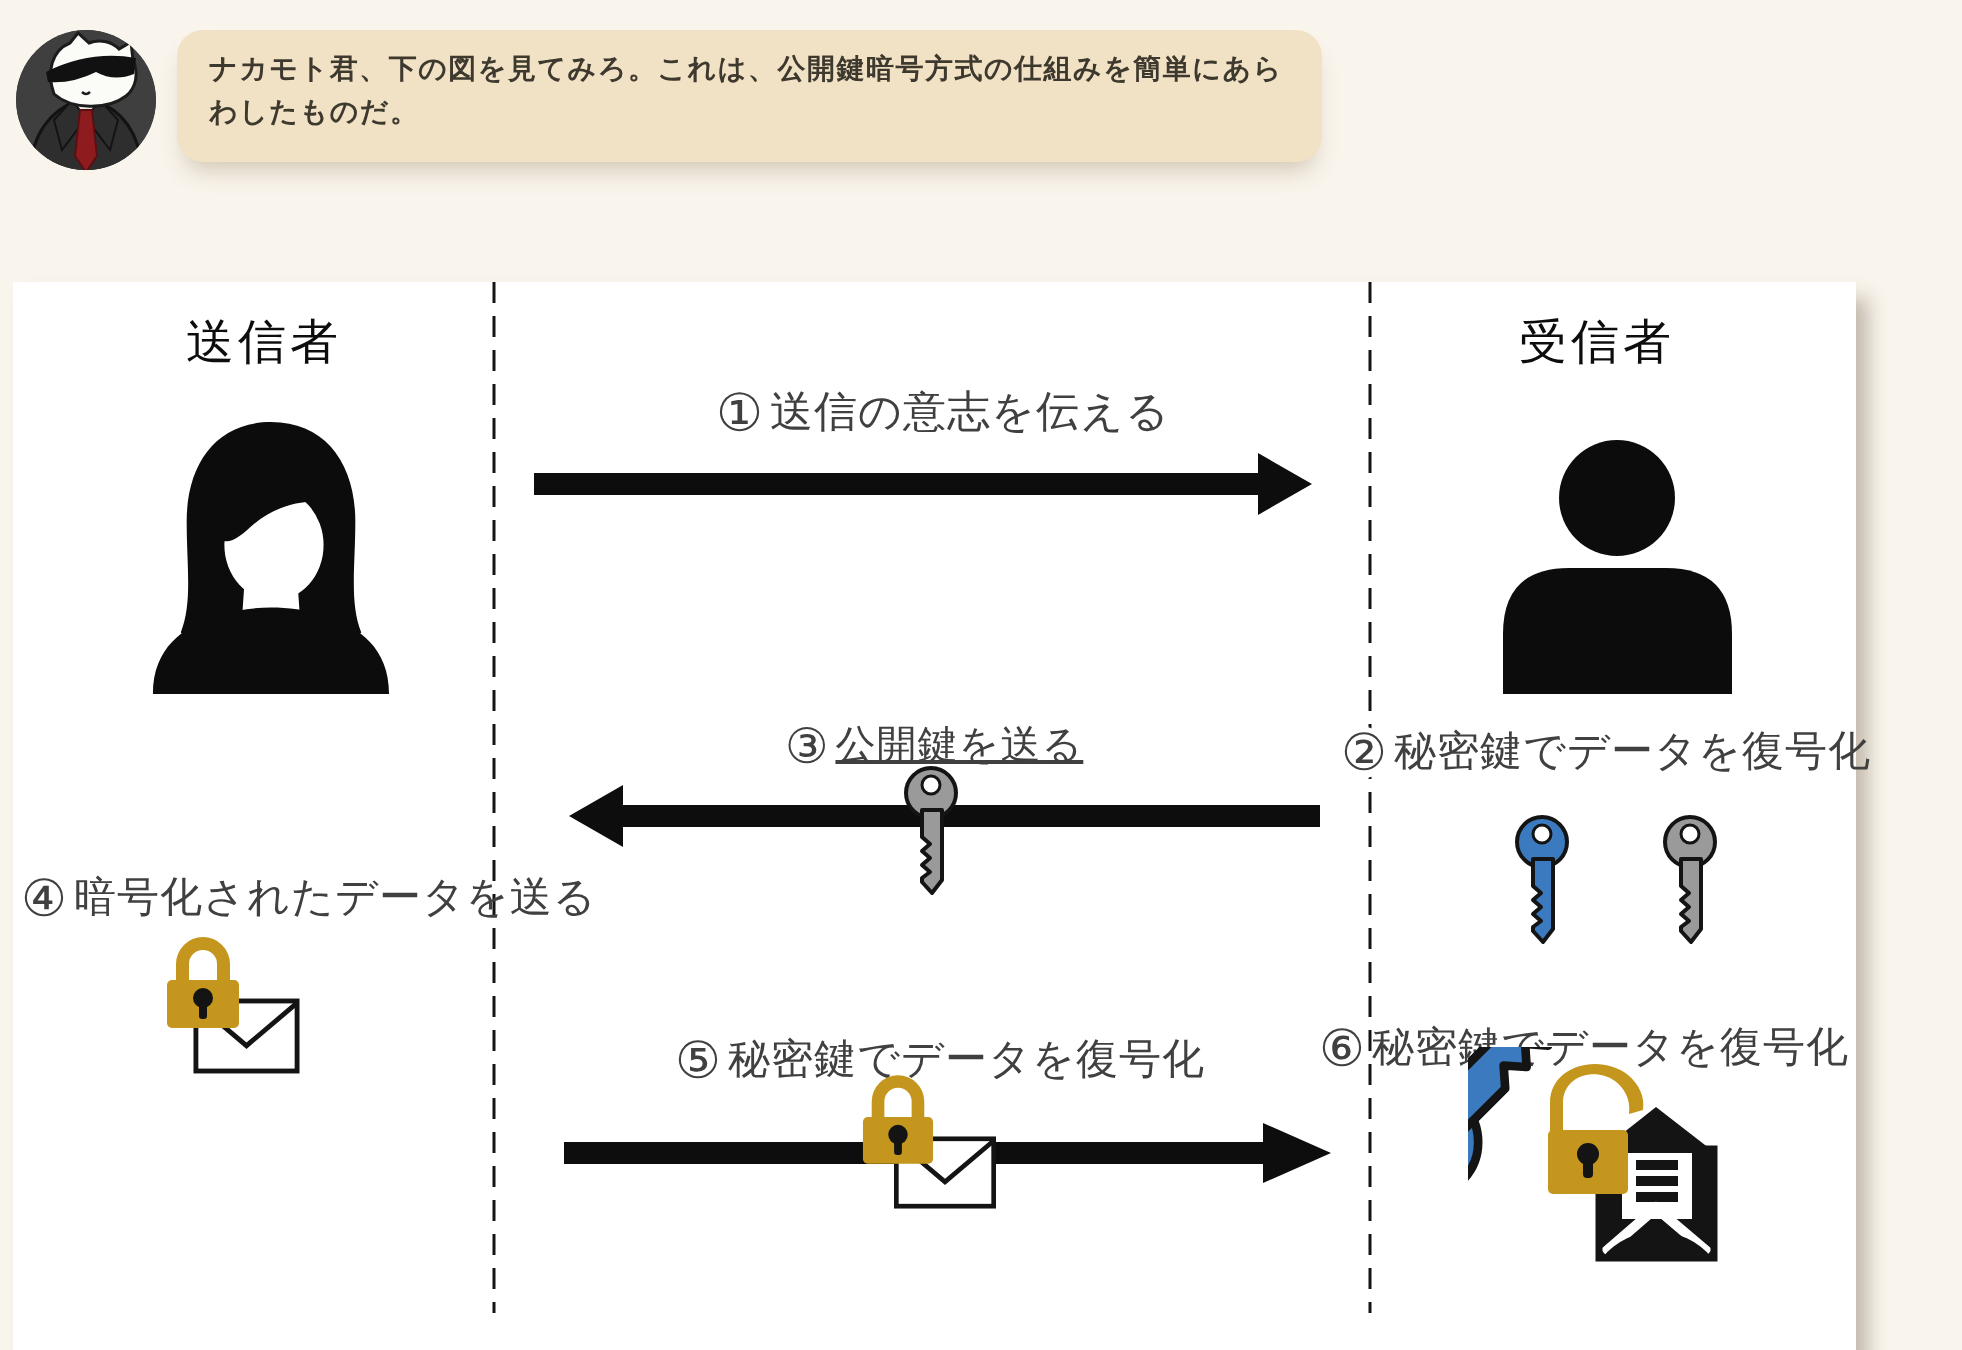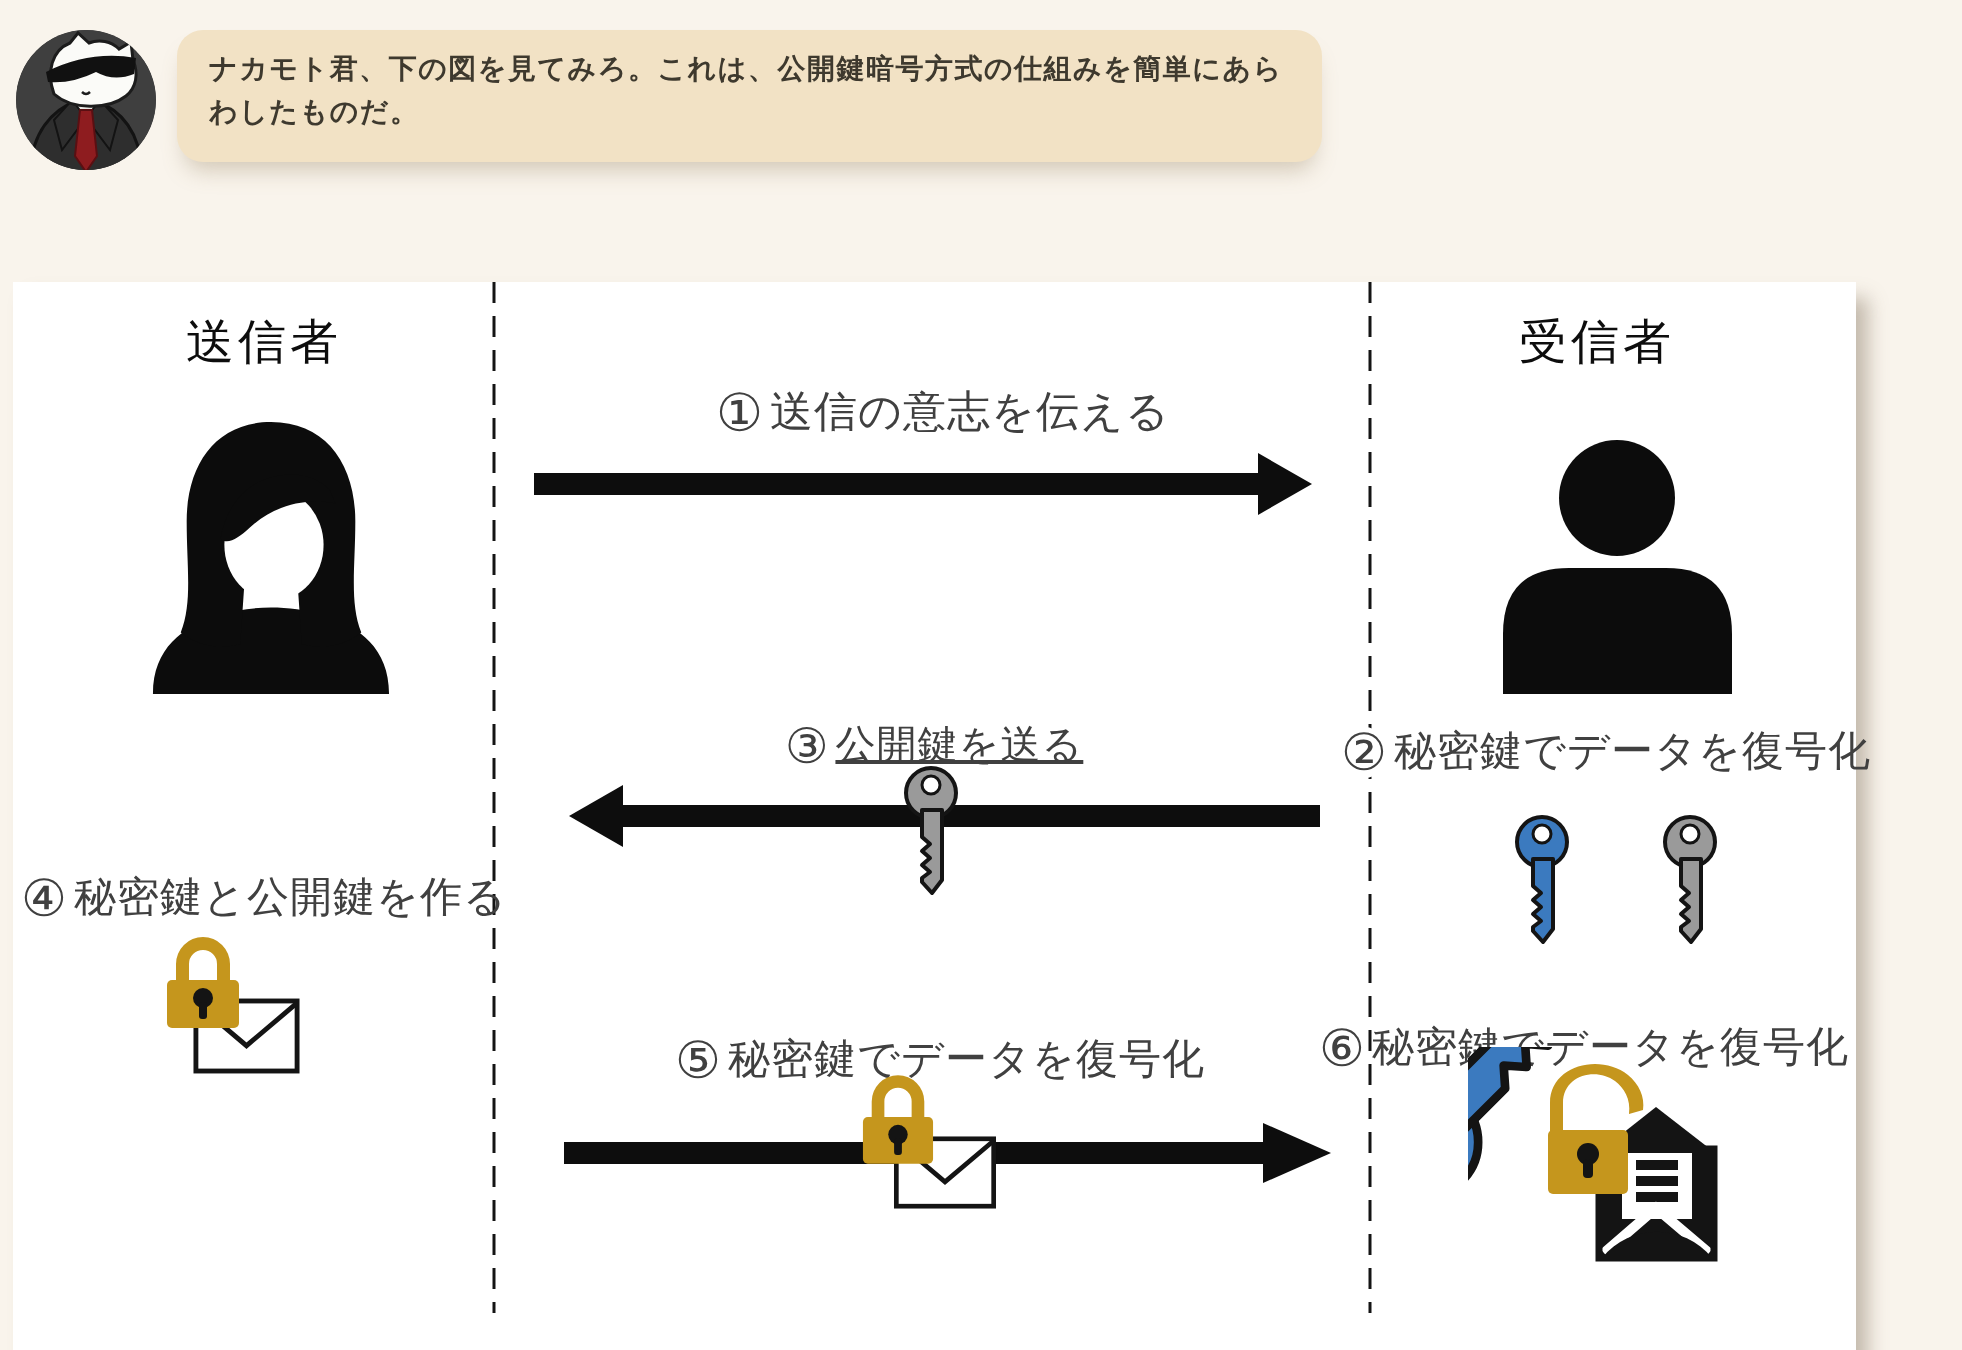--- a/index.html
+++ b/index.html
@@ -140,21 +140,21 @@
 
   <div class="step-label" style="left:1328px;top:440px;">
     <span class="cnum">②</span><span>秘密鍵でデータを復号化</span>
   </div>
 
   <div class="step-label center" style="left:621px;top:433px;width:600px;font-size:40px;text-decoration:underline;">
     <span class="cnum">③</span><span>公開鍵を送る</span>
   </div>
 
   <div class="step-label" style="left:8px;top:586px;">
-    <span class="cnum">④</span><span>秘密鍵と公開鍵を作る</span>
+    <span class="cnum">④</span><span>暗号化されたデータを送る</span>
   </div>
 
   <div class="step-label center" style="left:627px;top:748px;width:600px;">
     <span class="cnum">⑤</span><span>秘密鍵でデータを復号化</span>
   </div>
 
   <div class="step-label" style="left:1306px;top:736px;">
     <span class="cnum">⑥</span><span>秘密鍵でデータを復号化</span>
   </div>
 

